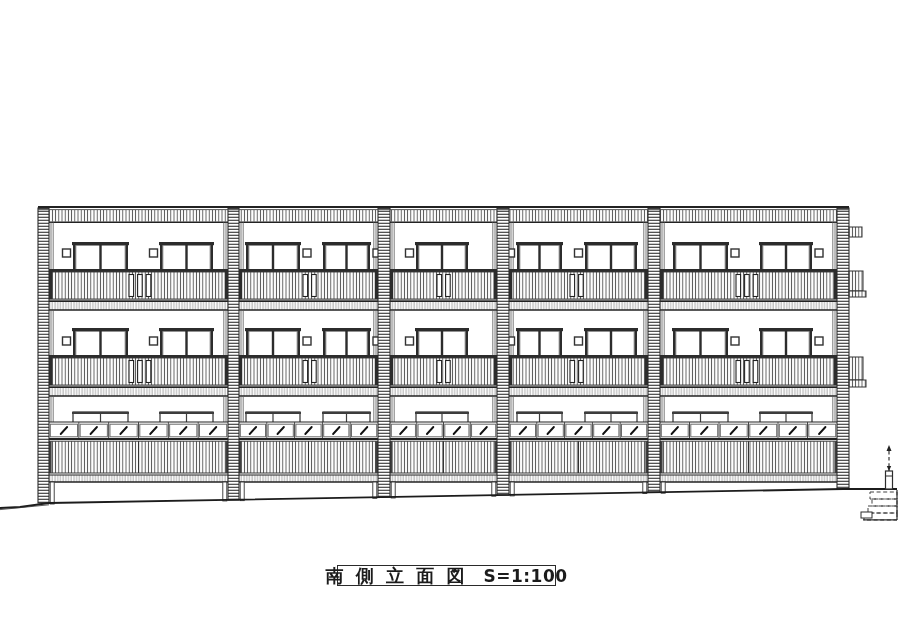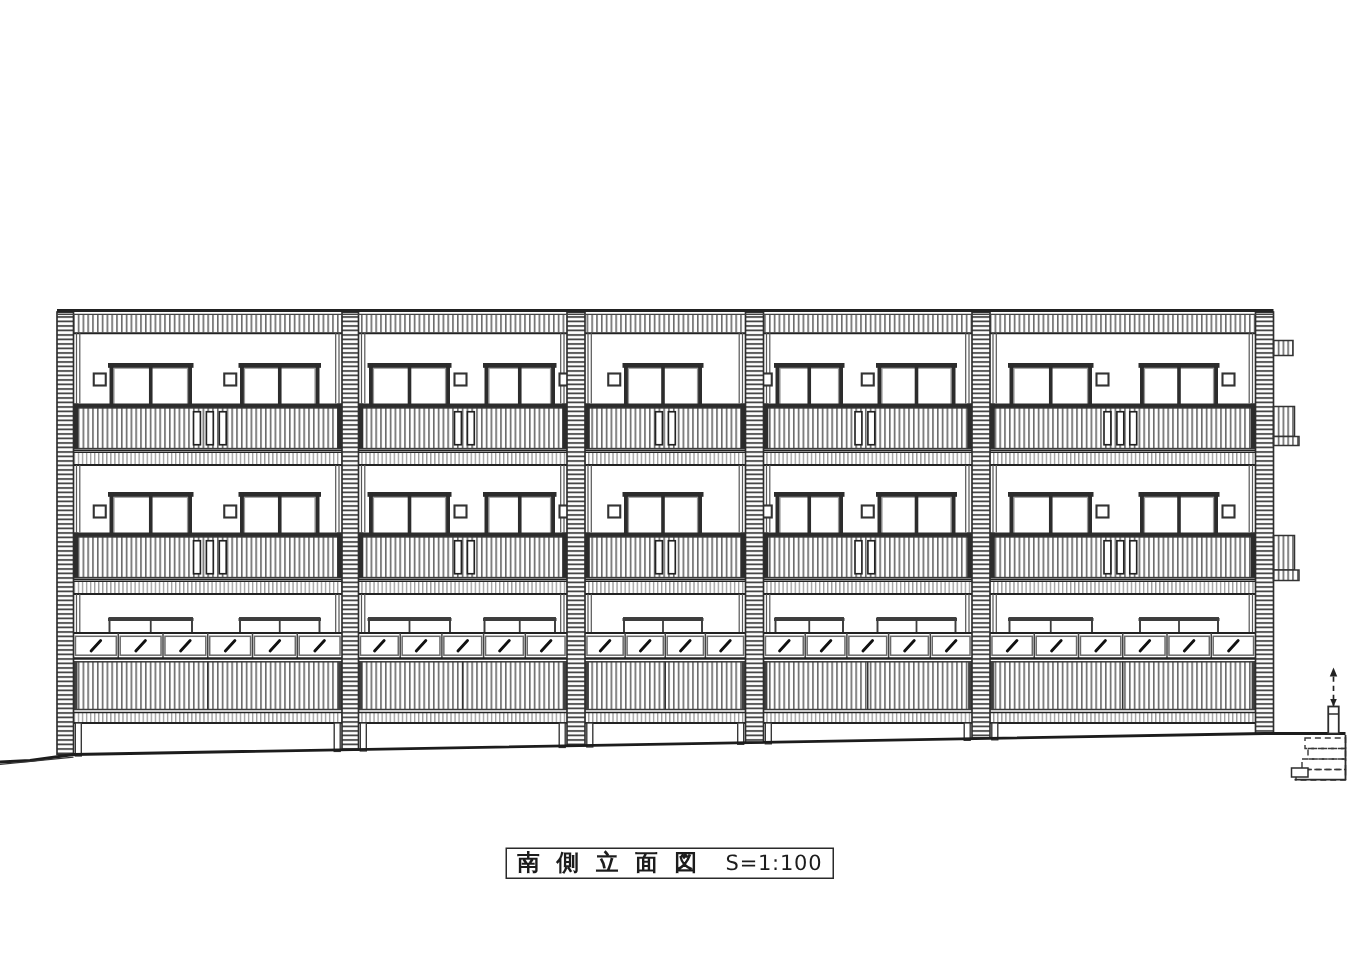--- a/index.html
+++ b/index.html
@@ -2,22 +2,22 @@
 <html><head>
 <meta charset="utf-8">
 <style>
   html,body{margin:0;padding:0;background:#fff;}
   #stage{position:relative;width:900px;height:636px;background:#fff;overflow:hidden;
          font-family:"DejaVu Sans","Liberation Sans",sans-serif;}
   #drawing{position:absolute;left:0;top:0;}
   #titlebox{position:absolute;left:337px;top:565px;width:217px;height:19px;
             border:1.6px solid #2a2a2a;background:#fff;display:flex;align-items:center;
             justify-content:center;gap:16px;}
-  #titlebox .t{font-size:15px;letter-spacing:3px;color:#1c1c1c;font-weight:600;white-space:nowrap;}
-  #titlebox .s{font-size:14px;color:#1c1c1c;letter-spacing:.5px;white-space:nowrap;}
+  #titlebox .t{font-size:18px;letter-spacing:3px;color:#1c1c1c;font-weight:600;white-space:nowrap;}
+  #titlebox .s{font-size:17px;color:#1c1c1c;letter-spacing:.5px;white-space:nowrap;font-weight:bold;}
 </style>
 </head>
 <body>
 
 <div id="stage">
   <svg id="drawing" width="900" height="636" viewBox="0 0 900 636">
       <defs>
         <pattern id="vh" width="3.2" height="8" patternUnits="userSpaceOnUse">
           <rect x="0" y="0" width="3.2" height="8" fill="#fff"></rect>
           <line x1="1.2" y1="0" x2="1.2" y2="8" stroke="#4a4a4a" stroke-width="0.9"></line>

